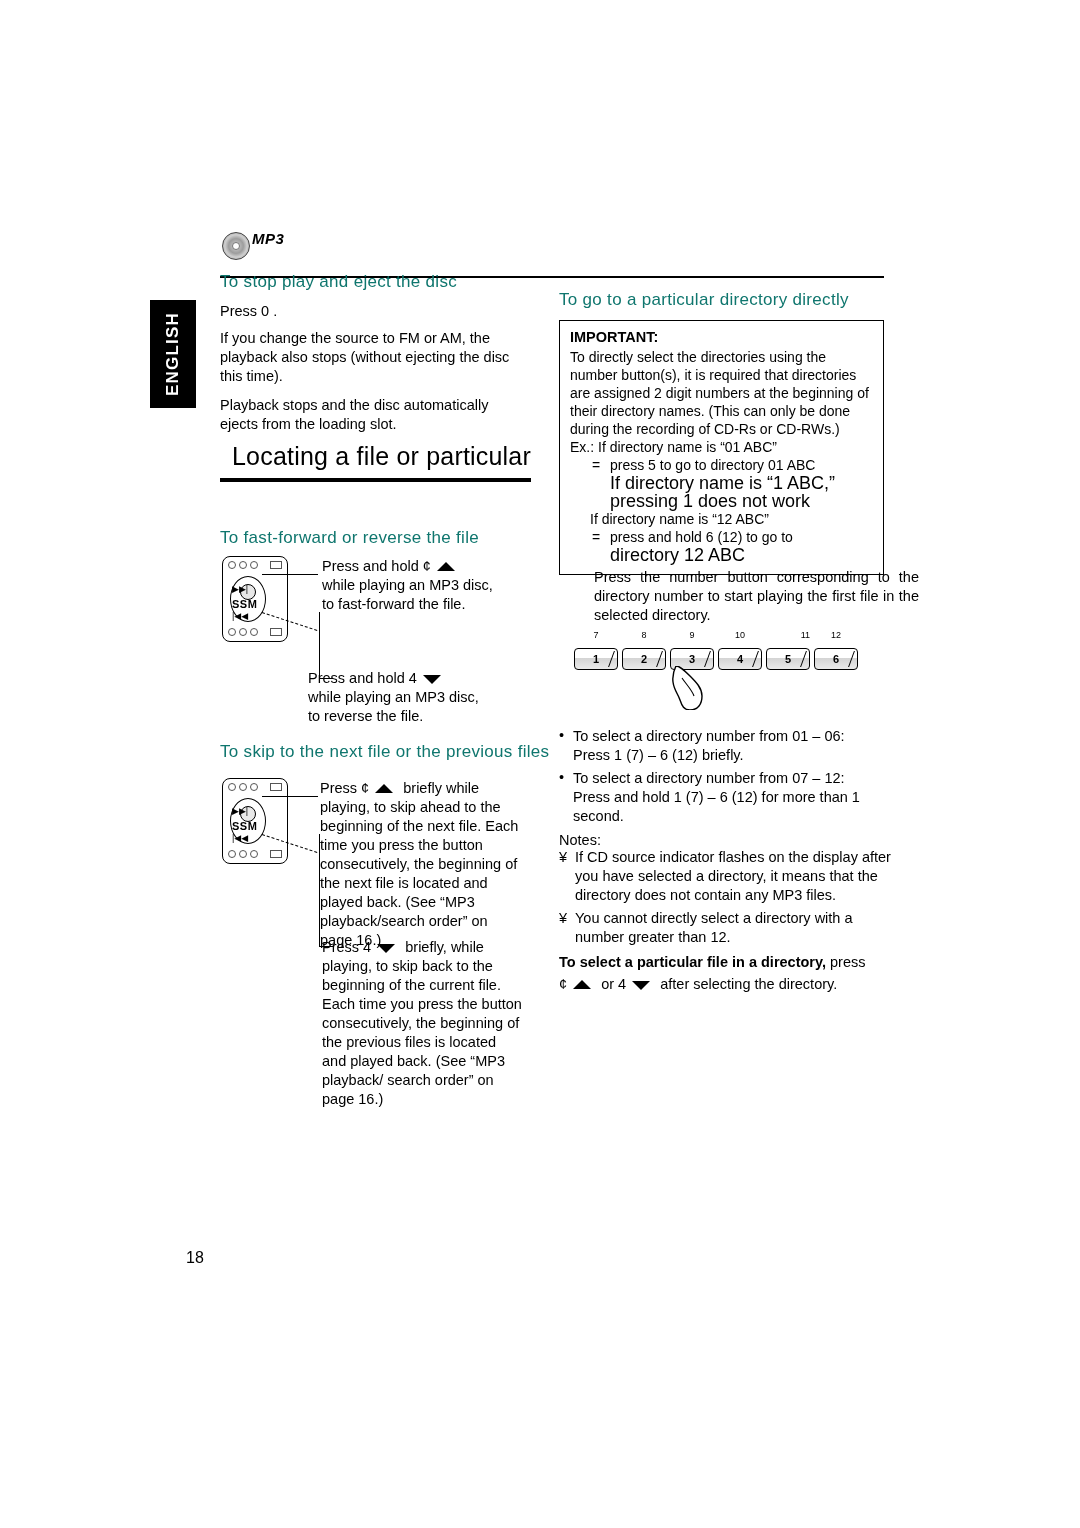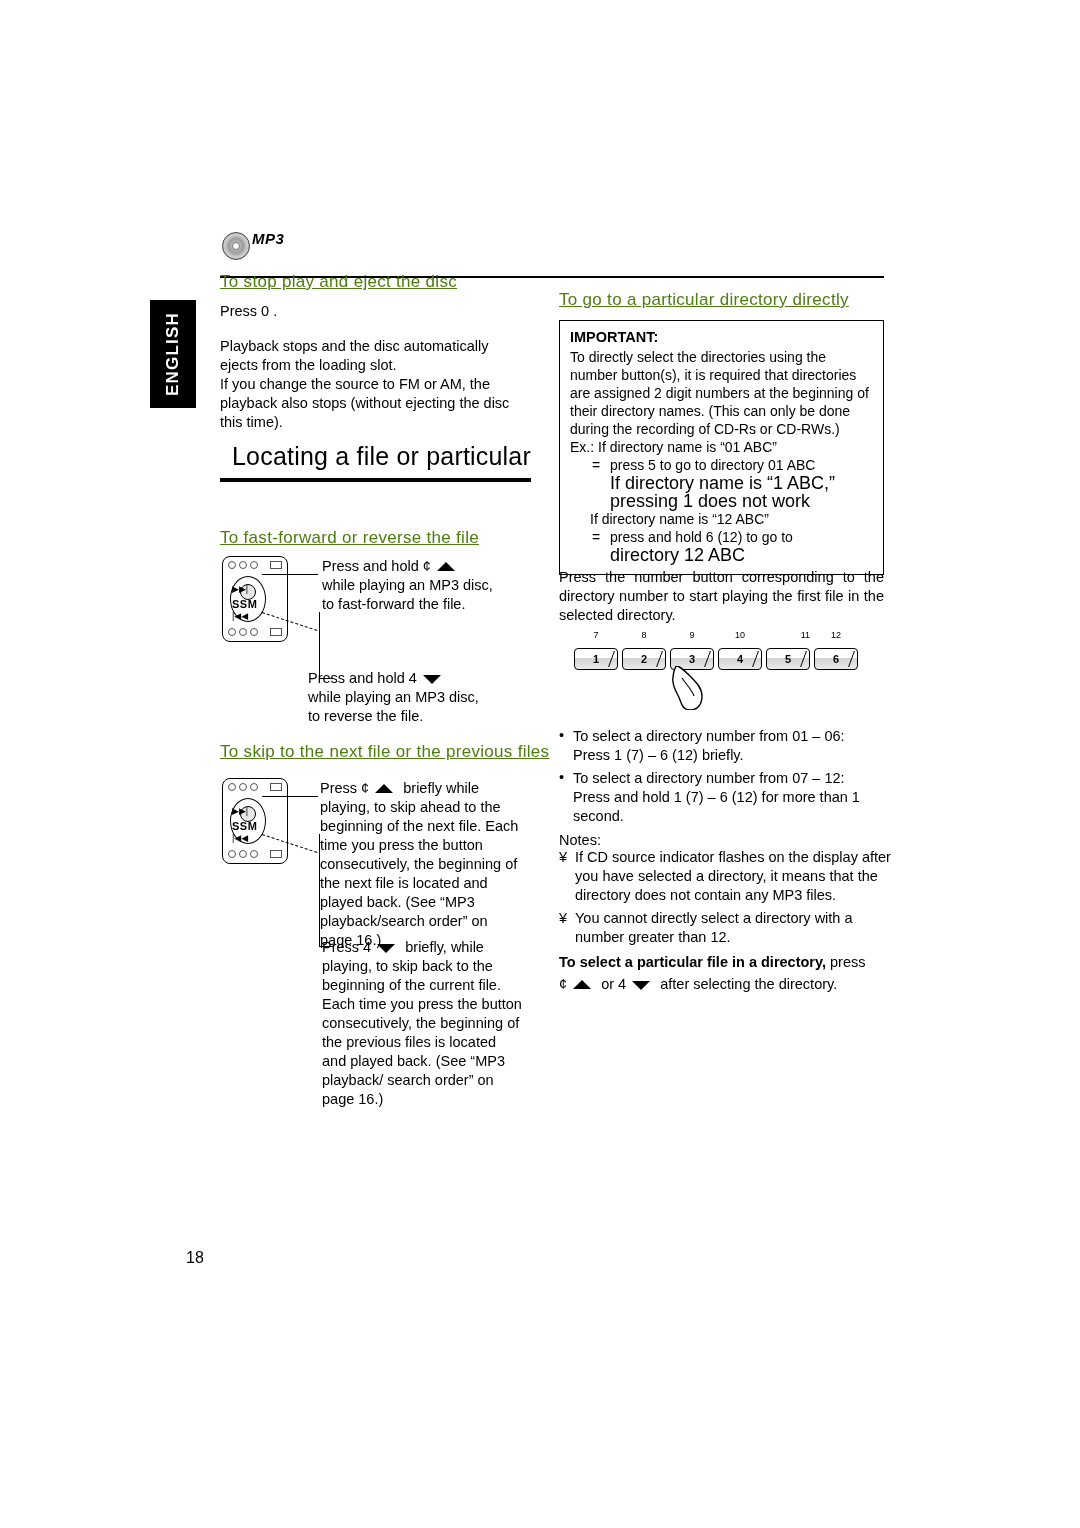--- a/index.html
+++ b/index.html
@@ -97,30 +97,30 @@
     width: 664px;
     height: 2px;
     background: #000;
   }
 
   h2.sec {
     font-size: 17px;
     font-weight: normal;
     letter-spacing: 0.3px;
     margin: 0 0 10px 0;
-    color: #4d7c0f;
-    text-decoration: underline;
+    color: #0f766e;
   }
   p.body {
     font-size: 14.5px;
     line-height: 19px;
     margin: 0 0 10px 0;
   }
   p.body.just {
     text-align: justify;
+    margin-left: 35px;
   }
 
   
   .bigheading {
     position: absolute;
     left: 220px;
     top: 440px;
     width: 311px;
     text-align: right;
   }
@@ -442,23 +442,23 @@
   </div>
 
   <div class="rule-top"></div>
 
   <div class="english-tab">
     <span>ENGLISH</span>
   </div>
 
   <div class="col-left">
     <h2 class="sec">To stop play and eject the disc</h2>
-    <p class="body" style="margin-bottom:16px">Press 0 .</p>
+    <p class="body" style="margin-bottom:8px">Press 0 .</p>
+    <p class="body">If you change the source to FM or AM, the playback also stops (without ejecting the disc this time).</p>
     <p class="body" style="margin-bottom:0">Playback stops and the disc automatically ejects from the loading slot.</p>
-    <p class="body">If you change the source to FM or AM, the playback also stops (without ejecting the disc this time).</p>
   </div>
 
   <div class="bigheading">
     <h1>
       <span>Locating a file or particular</span><br>
     </h1>
     <div class="bar"></div>
   </div>
 
   <h2 class="sec" style="position:absolute;left:220px;top:528px;width:330px;">To fast-forward or reverse the file</h2>

